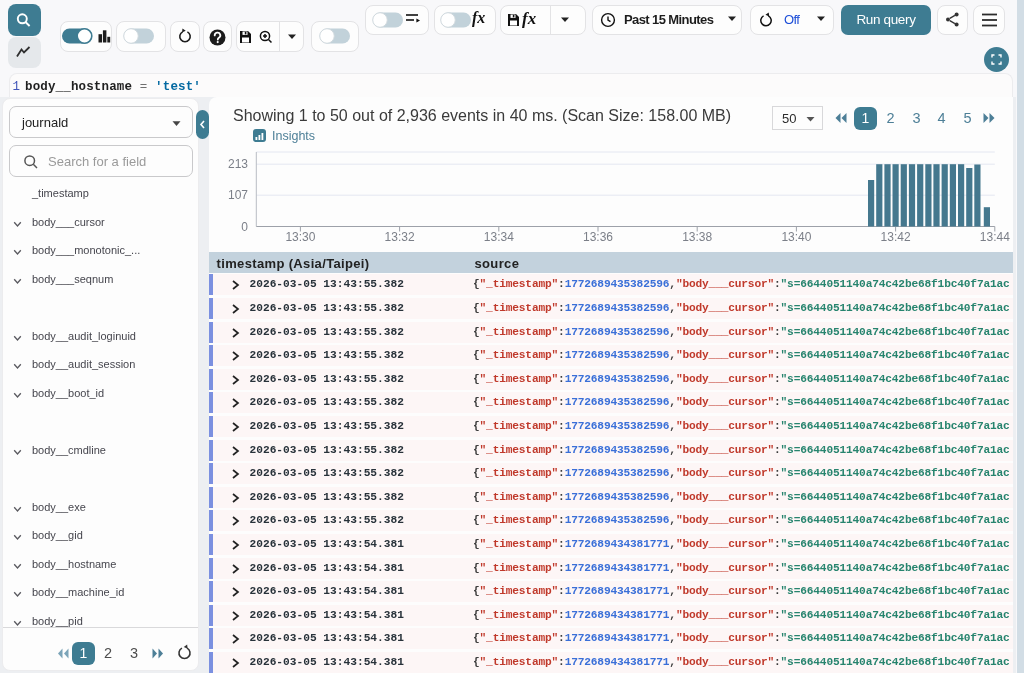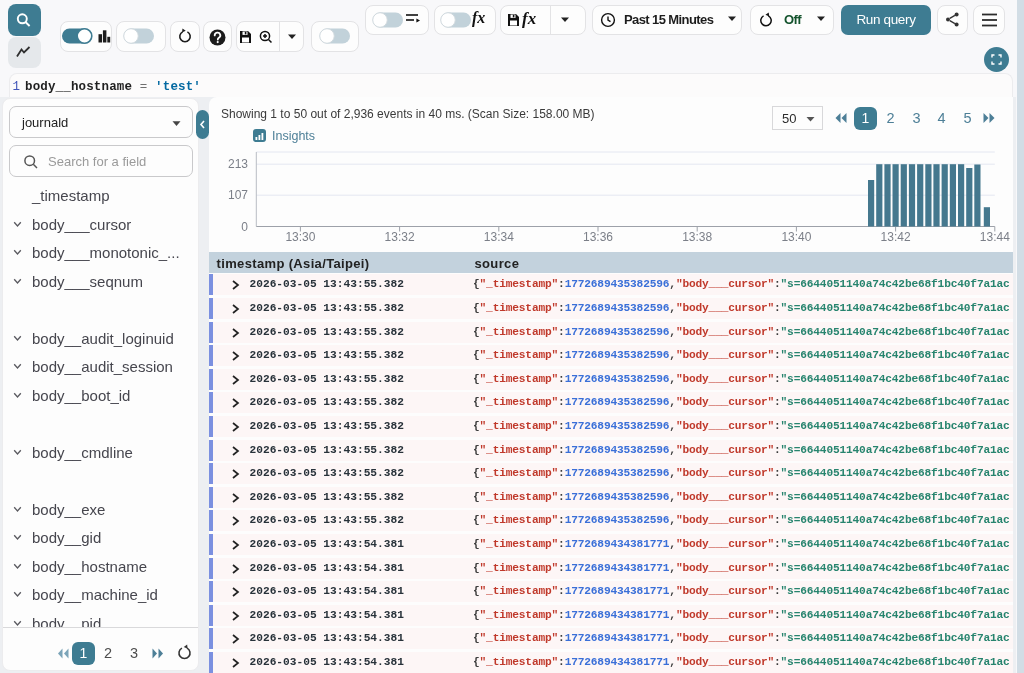--- a/index.html
+++ b/index.html
@@ -4,21 +4,21 @@
 * { margin:0; padding:0; box-sizing:border-box; }
 html,body { width:1024px; height:673px; overflow:hidden; }
 body { font-family:"Liberation Sans", sans-serif; background:#f8f8fa; position:relative; -webkit-font-smoothing:antialiased; }
 .abs { position:absolute; }
 .btn { position:absolute; background:#fdfdfd; border:1px solid #e3e3e5; border-radius:8px; }
 .mono { font-family:"Liberation Mono", monospace; }
 .jp { color:#3b3b3b; }
 .jk { color:#c0392b; }
 .jn { color:#3a6fd8; }
 .js { color:#27846e; }
-.fitem { position:absolute; left:0; width:100%; height:28.5px; color:#46464e; font-size:15px; }
+.fitem { position:absolute; left:0; width:100%; height:28.5px; color:#46464e; font-size:11px; }
 .fitem .chev { position:absolute; left:10px; top:10px; }
 .fitem .lbl { position:absolute; left:29px; top:5px; white-space:nowrap; }
 .row { position:absolute; left:0; width:100%; background:#fdf6f6; }
 .row .bar { position:absolute; left:0px; top:0px; bottom:0px; width:3.8px; background:#7b90e0; }
 .row .chev { position:absolute; left:21.5px; top:6px; }
 .row .ts { position:absolute; left:40.5px; top:4px; font-size:11.2px; color:#28323a; font-weight:700; }
 .row .src { position:absolute; left:264px; top:4px; font-size:11.2px; white-space:nowrap; font-weight:700; letter-spacing:-0.17px; }
 .pgn { color:#4d7f97; font-size:14.5px; }
 </style></head>
 <body>
@@ -131,21 +131,21 @@
 <svg class="abs" style="left:726px;top:15px" width="12" height="8" viewBox="0 0 12 8">
     <path d="M2 1.5 L6 6 L10 1.5 Z" fill="#222"></path>
   </svg>
 <div class="btn" style="left:750px;top:5px;width:84px;height:30px"></div>
 <svg class="abs" style="left:758px;top:12px" width="16" height="16" viewBox="0 0 16 16">
 <g fill="none" stroke="#111" stroke-width="1.5">
       <path d="M5.6 3.9 A5.2 5.2 0 1 0 10.4 3.9"></path>
     </g>
 <path d="M11.0 4.4 L10.5 0.4 L7.3 2.8 Z" fill="#111" transform="translate(0.2,0)"></path>
   </svg>
-<div class="abs" style="left:784px;top:12px;font-size:13px;font-weight:700;color:#14532d;letter-spacing:-0.6px">Off</div>
+<div class="abs" style="left:784px;top:12px;font-size:13px;font-weight:400;color:#1d4ed8;letter-spacing:-0.6px">Off</div>
 <svg class="abs" style="left:815px;top:15px" width="12" height="8" viewBox="0 0 12 8">
     <path d="M2 1.5 L6 6 L10 1.5 Z" fill="#222"></path>
   </svg>
 <div class="abs" style="left:841px;top:5px;width:90px;height:30px;background:#3E7C92;border-radius:7px;color:#fff;font-size:13.5px;letter-spacing:-0.35px;text-align:center;line-height:29px">Run query</div>
 <div class="btn" style="left:937px;top:5px;width:31px;height:30px"></div>
 <svg class="abs" style="left:944px;top:11px" width="17" height="17" viewBox="0 0 17 17">
 <g fill="#333">
       <circle cx="12.6" cy="3.6" r="2.0"></circle>
       <circle cx="4.0" cy="8.5" r="2.0"></circle>
       <circle cx="12.6" cy="13.4" r="2.0"></circle>
@@ -167,21 +167,21 @@
 <div class="abs mono" style="left:12.5px;top:80px;font-size:12.5px;color:#4155b8">1</div>
 <div class="abs mono" style="left:25px;top:80px;font-size:12.5px;font-weight:700;color:#1f1f1f;letter-spacing:0.15px">body__hostname <span style="color:#6f6f6f;font-weight:400">=</span> <span style="color:#0369a1">'test'</span></div>
 <div class="abs" style="left:0;top:97px;width:1016px;height:576px;background:#edeff2"></div>
 <div class="abs" style="left:209px;top:97px;width:805px;height:576px;background:#fdfdfd;border-radius:8px 0 0 0"></div>
 <div class="abs" style="left:984px;top:47px;width:25px;height:25px;border-radius:50%;background:#3E7C92">
 <svg width="25" height="25" viewBox="0 0 25 25">
       <g fill="none" stroke="#fff" stroke-width="1.4">
 <path d="M8 10.5 v-2.5 h2.5 M14.5 8 h2.5 v2.5 M17 14.5 v2.5 h-2.5 M10.5 17 h-2.5 v-2.5"></path>
       </g>
     </svg></div>
-<div class="abs" style="left:221px;top:107px;font-size:12px;color:#3a3a3a">Showing 1 to 50 out of 2,936 events in 40 ms. (Scan Size: 158.00 MB)</div>
+<div class="abs" style="left:233px;top:107px;font-size:16px;color:#3a3a3a">Showing 1 to 50 out of 2,936 events in 40 ms. (Scan Size: 158.00 MB)</div>
 <div class="abs" style="left:772px;top:106px;width:51px;height:24px;border:1px solid #d8d8da;border-radius:0;background:#fdfdfd">
 <div class="abs" style="left:9px;top:4px;font-size:13px;color:#2c2c2c">50</div>
 <svg class="abs" style="left:32px;top:9px" width="11" height="7" viewBox="0 0 11 7">
       <path d="M1.5 1 L5.5 5.5 L9.5 1 Z" fill="#555"></path>
     </svg>
   </div>
 <svg class="abs" style="left:833px;top:112px" width="15" height="12" viewBox="0 0 15 12">
     <g fill="#4d7f97">
       <path d="M7.5 1 L2.5 6 L7.5 11 Z"></path>
       <path d="M13.5 1 L8.5 6 L13.5 11 Z"></path>

